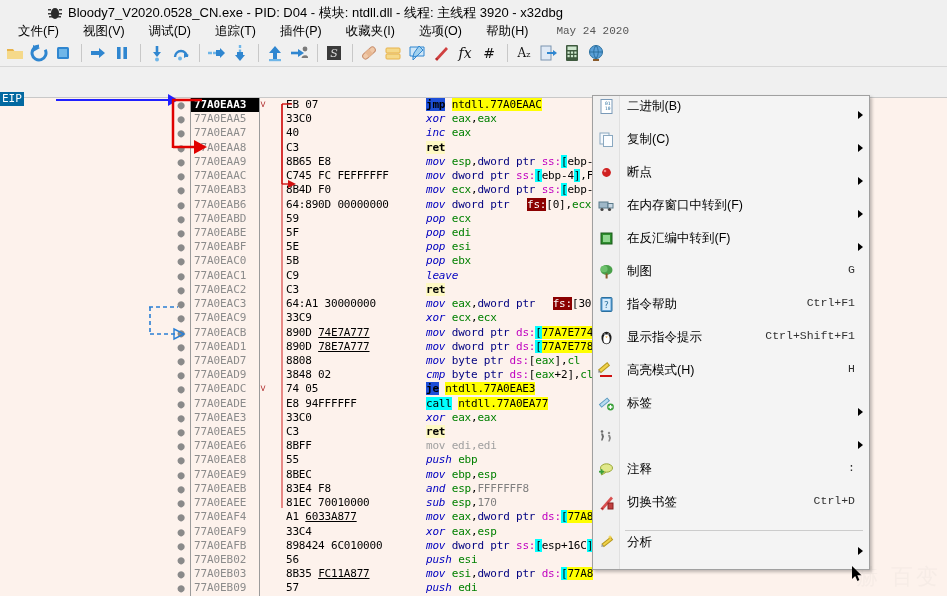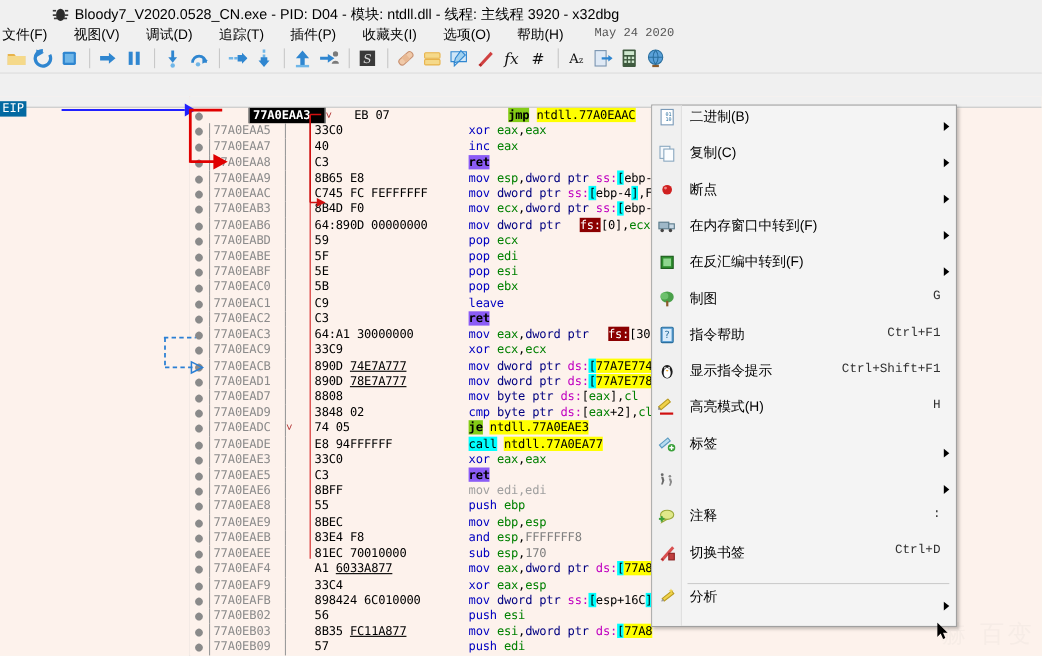--- a/index.html
+++ b/index.html
@@ -25,21 +25,21 @@
       linear-gradient(#3a3a3a,#3a3a3a) 0 2px/3px 1.5px no-repeat,
       linear-gradient(#3a3a3a,#3a3a3a) 11px 2px/3px 1.5px no-repeat,
       linear-gradient(#3a3a3a,#3a3a3a) 0 6px/3px 1.5px no-repeat,
       linear-gradient(#3a3a3a,#3a3a3a) 11px 6px/3px 1.5px no-repeat,
       linear-gradient(#3a3a3a,#3a3a3a) 1px 9px/3px 1.5px no-repeat,
       linear-gradient(#3a3a3a,#3a3a3a) 10px 9px/3px 1.5px no-repeat;
   }
   .titlebar .ttxt{font-size:13px;color:#000;white-space:nowrap;}
 
   
-  .menubar{height:18px;display:flex;align-items:center;padding-left:0;background:#f0f0f0;text-align:center;}
+  .menubar{height:18px;display:flex;align-items:center;padding-left:16px;background:#f0f0f0;text-align:center;}
   .menubar .mi{font-size:12.5px;margin-right:20px;white-space:nowrap;cursor:default;padding:1px 2px;}
   .menubar .date{font-family:"Liberation Mono","DejaVu Sans Mono",monospace;font-size:11px;color:#555;margin-left:6px;}
 
   
   .toolbar{height:26px;background:#f0f0f0;display:flex;align-items:center;padding-left:4px;border-bottom:1px solid #d7d7d7;}
   .tbtn{width:22px;height:22px;margin-right:2px;display:flex;align-items:center;justify-content:center;position:relative;cursor:default;}
   .tsep{width:1px;height:18px;background:#c8c8c8;margin:0 5px;}
 
   
   .tabrow{height:26px;background:#f0f0f0;display:flex;align-items:stretch;border-bottom:1px solid #9a9a9a;}
@@ -56,30 +56,30 @@
   .leftpane .hdrstrip{position:absolute;left:0;top:0;width:100%;height:9px;background:#f0f0f0;border-bottom:1px solid #c8c8c8;}
 
   .disasm{position:absolute;left:172px;top:0;right:0;bottom:0;background:#fdf2ec;overflow:hidden;}
   .dhdr{height:9px;background:#f0f0f0;border-bottom:1px solid #c8c8c8;}
 
   .rows{position:relative;font-family:"DejaVu Sans Mono","Liberation Mono",monospace;font-size:11px;}
   .row{height:14.22px;line-height:14.22px;white-space:nowrap;position:relative;display:flex;}
   .bpdot{width:18px;flex:none;text-align:center;color:#8a8a8a;font-size:12px;line-height:14.22px;}
   .addr{width:70px;flex:none;color:#8b8b8b;letter-spacing:-0.1px;padding-left:3px;
         border-left:1px solid #9b9b9b;border-right:1px solid #9b9b9b;box-sizing:border-box;}
-  .row.cur .addr{background:#000;color:#fff;font-weight:bold;margin-left:36px;}
+  .row.cur .addr{background:#000;color:#fff;font-weight:bold;}
   .arrcol{width:26px;flex:none;position:relative;}
   .bytes{width:140px;flex:none;color:#000;letter-spacing:-0.2px;}
   .bytes u{text-decoration:underline;}
   .mnem{flex:1;letter-spacing:-0.2px;}
 
   
-  .kw{color:#0000c0;}
-  .jm{background:#84cc16;color:#000;font-weight:bold;}
-  .rt{background:#8b5cf6;color:#000;font-weight:bold;}
+  .kw{color:#0000c0;font-style:italic;}
+  .jm{background:#1d4ed8;color:#000;font-weight:bold;}
+  .rt{background:#fef9c3;color:#000;font-weight:bold;}
   .reg{color:#008000;}
   .ptr{color:#000080;}
   .seg{color:#c000c0;}
   .fs{background:#8b0000;color:#fff;margin-left:11px;}
   .hl{background:#ffff00;}
   .cy{background:#00ffff;}
   .num{color:#808080;}
   .dim{color:#a0a0a0;}
   .op{color:#000;}
 

